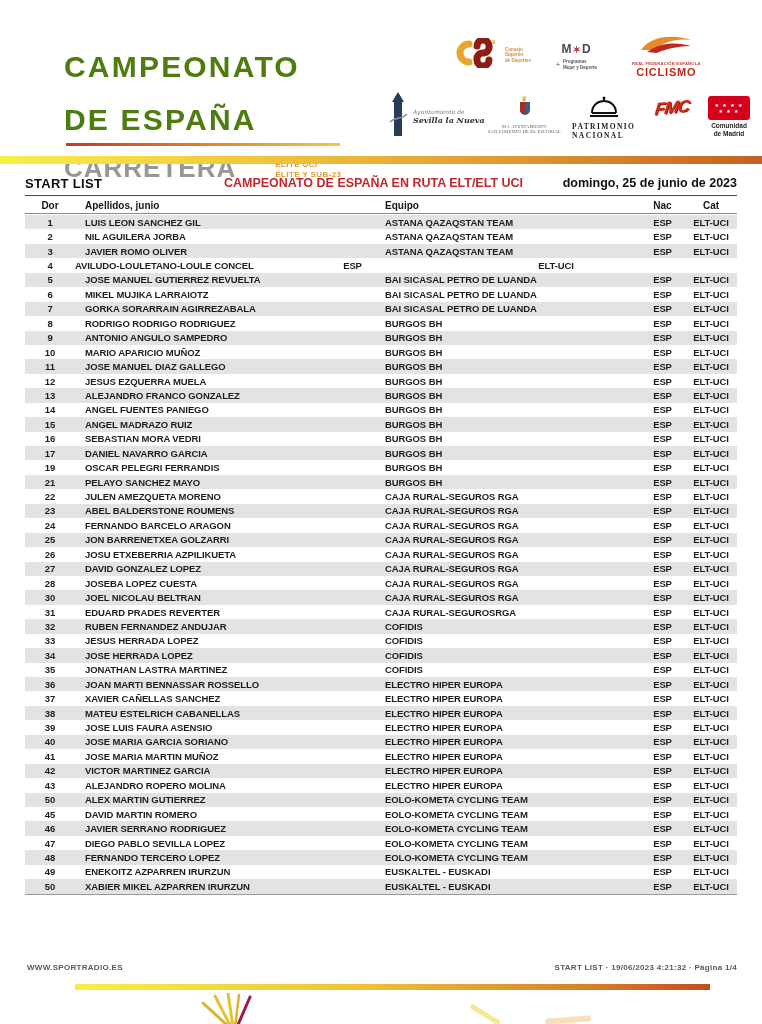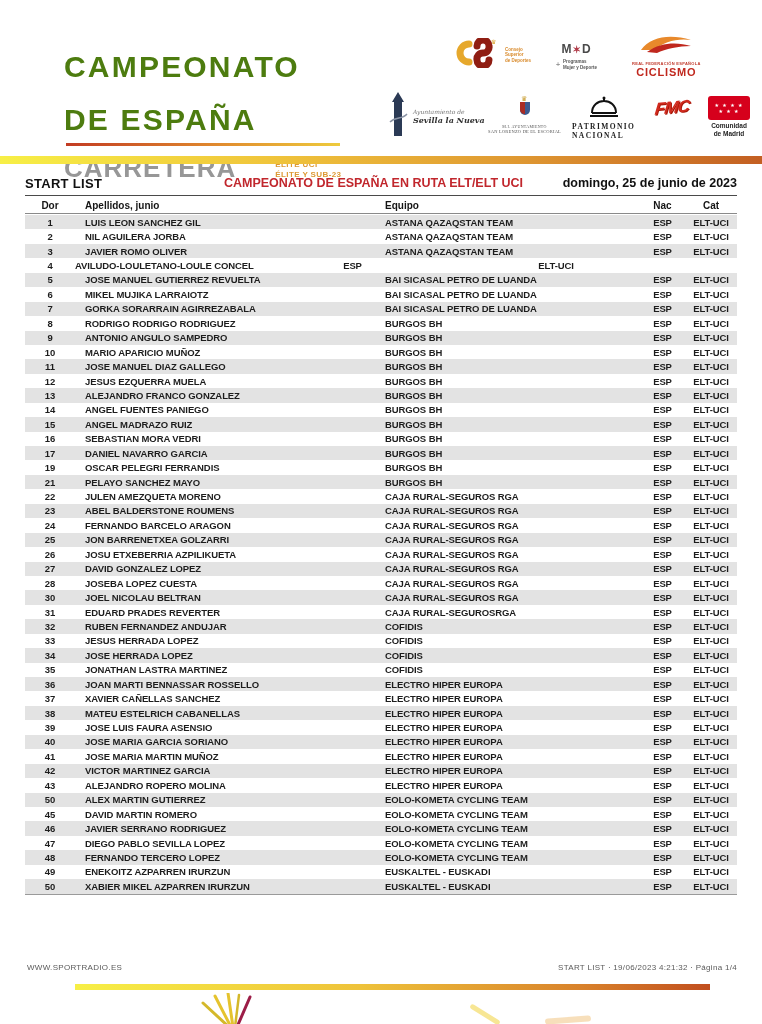--- a/index.html
+++ b/index.html
@@ -82,21 +82,21 @@
   .cell { overflow:hidden; white-space:nowrap; }
   .cell.dor  { width:50px; text-align:center; }
   .cell.name { width:310px; padding-left:10px; }
   .cell.team { width:255px; }
   .cell.nac  { width:45px; text-align:center; }
   .cell.cat  { flex:1; text-align:center; }
 
   
   .footer { position:absolute; left:27px; right:25px; top:963px;
     display:flex; justify-content:space-between;
-    font-size:8px; font-weight:400; color:#5a5a5a; letter-spacing:0.3px; }
+    font-size:8px; font-weight:700; color:#5a5a5a; letter-spacing:0.3px; }
   .footbar { position:absolute; left:75px; top:984px; width:635px; height:6px;
     background:linear-gradient(90deg,#f7ef46 0%,#eec23a 45%,#d8812b 80%,#c14e1e 100%); }
   .burst { position:absolute; left:195px; top:993px; }
   .hint { position:absolute; border-radius:3px; }
   .hint-1 { left:468px; top:1012px; width:34px; height:5px; background:#f0d23c; opacity:0.55; transform:rotate(32deg); }
   .hint-2 { left:545px; top:1017px; width:46px; height:6px; background:#e8a33d; opacity:0.35; transform:rotate(-4deg); }
 </style>
 </head>
 <body>
 

